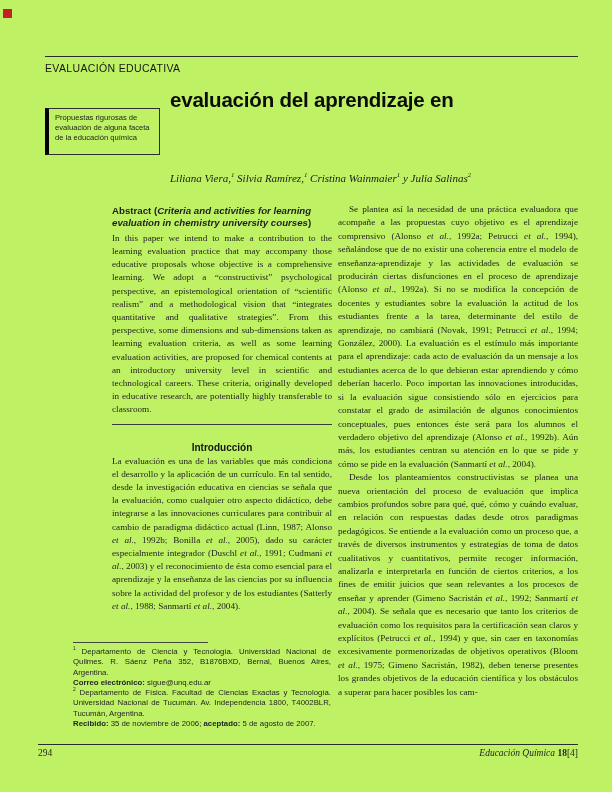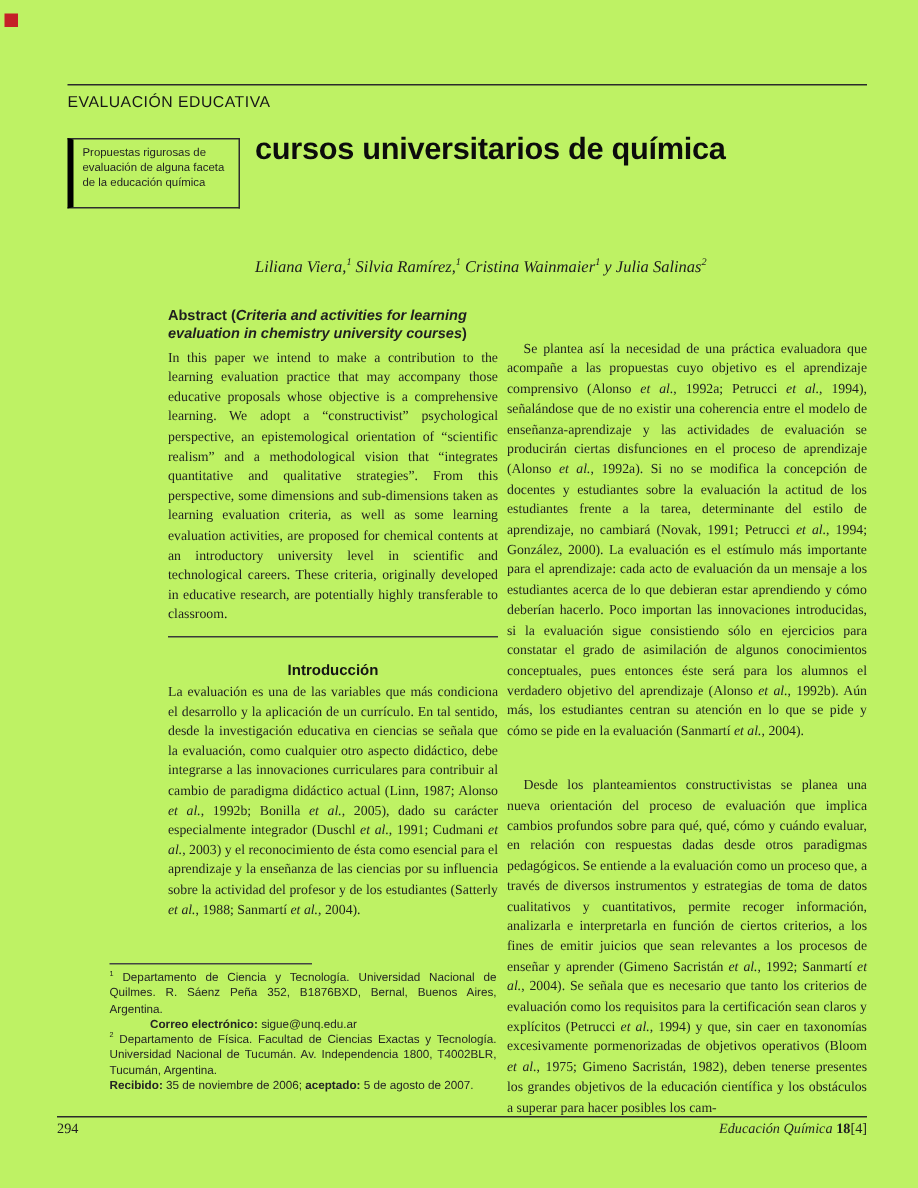--- a/index.html
+++ b/index.html
@@ -2,37 +2,37 @@
 <html><head>
 <meta charset="utf-8">
 <style>
   html,body{margin:0;padding:0;background:#fff;}
   .page{position:relative;width:612px;height:792px;background:#bef264;overflow:hidden;
         font-family:"Liberation Serif",serif;color:#1f1f1f;}
   .red-dot{position:absolute;left:3px;top:9px;width:9px;height:9px;background:#c42127;}
   .head-rule{position:absolute;left:45px;top:56px;width:533px;border-top:1.4px solid #2b2b2b;}
   .kicker{position:absolute;left:45px;top:62px;font-family:"Liberation Sans",sans-serif;
           font-size:10.5px;letter-spacing:.35px;color:#161616;}
-  .margin-box{position:absolute;left:45px;top:92px;width:99px;min-height:36px;
+  .margin-box{position:absolute;left:45px;top:108px;width:99px;min-height:36px;
           border:1px solid #2e2e2e;border-left:4.5px solid #000;
           padding:4px 5px 5px 6px;font-family:"Liberation Sans",sans-serif;
           font-size:7.6px;line-height:9.9px;color:#222;}
   .title{position:absolute;left:170px;top:88px;width:408px;margin:0;
          font-family:"Liberation Sans",sans-serif;font-weight:bold;color:#0c0c0c;
          font-size:20.5px;line-height:23.5px;letter-spacing:-.2px;}
   .authors{position:absolute;left:170px;top:172px;width:400px;
            font-style:italic;font-size:11px;color:#1c1c1c;}
   .authors sup,.footnotes sup{font-size:.62em;line-height:0;}
   .col{position:absolute;text-align:justify;}
   .col-left{left:112px;top:205px;width:220px;}
   .col-right{left:338px;top:203px;width:240px;}
   .abs-heading{font-family:"Liberation Sans",sans-serif;font-weight:bold;
                font-size:9.7px;line-height:12.4px;margin-bottom:2px;text-align:left;}
   .body-text,.abs-body{font-size:9.2px;line-height:13.2px;margin:0;}
-  .col-right .body-text{line-height:13.4px;margin-top:23px;}
+  .col-right .body-text{line-height:13.4px;}
   .indent{text-indent:11px;}
   .col-divider{border-top:1px solid #3a3a3a;margin-top:7px;}
   .sec-heading{font-family:"Liberation Sans",sans-serif;font-weight:bold;
                font-size:10px;margin:17px 0 2px 0;text-align:center;color:#141414;}
   .fn-sep{position:absolute;left:73px;top:642px;width:135px;border-top:1px solid #444;}
   .footnotes{position:absolute;left:73px;top:647px;width:258px;
              font-family:"Liberation Sans",sans-serif;font-size:7.8px;
              line-height:10.3px;text-align:justify;color:#242424;}
   .footnotes p{margin:0;}
   .foot-rule{position:absolute;left:38px;top:744px;width:540px;border-top:1.2px solid #2b2b2b;}
@@ -47,42 +47,42 @@
   <div class="red-dot"></div>
 
   <div class="head-rule"></div>
   <div class="kicker">EVALUACIÓN EDUCATIVA</div>
 
   <div class="margin-box">
     <span>Propuestas rigurosas de evaluación de alguna faceta de la educación química</span>
   </div>
 
   <h1 class="title">
-    <div class="title-line">cursos universitarios de química</div>
+    <div class="title-line">evaluación del aprendizaje en</div>
   </h1>
 
   <div class="authors"><span>Liliana Viera,</span><sup>1</sup><span> Silvia Ramírez,</span><sup>1</sup><span> Cristina Wainmaier</span><sup>1</sup><span> y Julia Salinas</span><sup>2</sup></div>
 
   <div class="col col-left">
     <div class="abs-heading"><span>Abstract (</span><span style="font-style: italic;">Criteria and activities for learning evaluation in chemistry university courses</span><span>)</span></div>
     <p class="abs-body">In this paper we intend to make a contribution to the learning evaluation practice that may accompany those educative proposals whose objective is a comprehensive learning. We adopt a “constructivist” psychological perspective, an epistemological orientation of “scientific realism” and a methodological vision that “integrates quantitative and qualitative strategies”. From this perspective, some dimensions and sub-dimensions taken as learning evaluation criteria, as well as some learning evaluation activities, are proposed for chemical contents at an introductory university level in scientific and technological careers. These criteria, originally developed in educative research, are potentially highly transferable to classroom.</p>
     <div class="col-divider"></div>
     <h2 class="sec-heading">Introducción</h2>
     <p class="body-text"><span>La evaluación es una de las variables que más condiciona el desarrollo y la aplicación de un currículo. En tal sentido, desde la investigación educativa en ciencias se señala que la evaluación, como cualquier otro aspecto didáctico, debe integrarse a las innovaciones curriculares para contribuir al cambio de paradigma didáctico actual (Linn, 1987; Alonso </span><span style="font-style: italic;">et al.</span><span>, 1992b; Bonilla </span><span style="font-style: italic;">et al.</span><span>, 2005), dado su carácter especialmente integrador (Duschl </span><span style="font-style: italic;">et al.</span><span>, 1991; Cudmani </span><span style="font-style: italic;">et al.</span><span>, 2003) y el reconocimiento de ésta como esencial para el aprendizaje y la enseñanza de las ciencias por su influencia sobre la actividad del profesor y de los estudiantes (Satterly </span><span style="font-style: italic;">et al.</span><span>, 1988; Sanmartí </span><span style="font-style: italic;">et al.</span><span>, 2004).</span></p>
   </div>
 
   <div class="col col-right">
     <p class="body-text indent"><span>Se plantea así la necesidad de una práctica evaluadora que acompañe a las propuestas cuyo objetivo es el aprendizaje comprensivo (Alonso </span><span style="font-style: italic;">et al.</span><span>, 1992a; Petrucci </span><span style="font-style: italic;">et al.</span><span>, 1994), señalándose que de no existir una coherencia entre el modelo de enseñanza-aprendizaje y las actividades de evaluación se producirán ciertas disfunciones en el proceso de aprendizaje (Alonso </span><span style="font-style: italic;">et al.</span><span>, 1992a). Si no se modifica la concepción de docentes y estudiantes sobre la evaluación la actitud de los estudiantes frente a la tarea, determinante del estilo de aprendizaje, no cambiará (Novak, 1991; Petrucci </span><span style="font-style: italic;">et al.</span><span>, 1994; González, 2000). La evaluación es el estímulo más importante para el aprendizaje: cada acto de evaluación da un mensaje a los estudiantes acerca de lo que debieran estar aprendiendo y cómo deberían hacerlo. Poco importan las innovaciones introducidas, si la evaluación sigue consistiendo sólo en ejercicios para constatar el grado de asimilación de algunos conocimientos conceptuales, pues entonces éste será para los alumnos el verdadero objetivo del aprendizaje (Alonso </span><span style="font-style: italic;">et al.</span><span>, 1992b). Aún más, los estudiantes centran su atención en lo que se pide y cómo se pide en la evaluación (Sanmartí </span><span style="font-style: italic;">et al.</span><span>, 2004).</span></p>
     <p class="body-text indent"><span>Desde los planteamientos constructivistas se planea una nueva orientación del proceso de evaluación que implica cambios profundos sobre para qué, qué, cómo y cuándo evaluar, en relación con respuestas dadas desde otros paradigmas pedagógicos. Se entiende a la evaluación como un proceso que, a través de diversos instrumentos y estrategias de toma de datos cualitativos y cuantitativos, permite recoger información, analizarla e interpretarla en función de ciertos criterios, a los fines de emitir juicios que sean relevantes a los procesos de enseñar y aprender (Gimeno Sacristán </span><span style="font-style: italic;">et al.</span><span>, 1992; Sanmartí </span><span style="font-style: italic;">et al.</span><span>, 2004). Se señala que es necesario que tanto los criterios de evaluación como los requisitos para la certificación sean claros y explícitos (Petrucci </span><span style="font-style: italic;">et al.</span><span>, 1994) y que, sin caer en taxonomías excesivamente pormenorizadas de objetivos operativos (Bloom </span><span style="font-style: italic;">et al.</span><span>, 1975; Gimeno Sacristán, 1982), deben tenerse presentes los grandes objetivos de la educación científica y los obstáculos a superar para hacer posibles los cam-</span></p>
   </div>
 
   <div class="fn-sep"></div>
   <div class="footnotes">
     <p><sup>1</sup><span> Departamento de Ciencia y Tecnología. Universidad Nacional de Quilmes. R. Sáenz Peña 352, B1876BXD, Bernal, Buenos Aires, Argentina.</span></p>
-    <p><span style="font-weight: bold; margin-left: 27px;">Correo electrónico:</span><span> sigue@unq.edu.ar</span></p>
+    <p><span style="font-weight: bold;">Correo electrónico:</span><span> sigue@unq.edu.ar</span></p>
     <p><sup>2</sup><span> Departamento de Física. Facultad de Ciencias Exactas y Tecnología. Universidad Nacional de Tucumán. Av. Independencia 1800, T4002BLR, Tucumán, Argentina.</span></p>
     <p><span style="font-weight: bold;">Recibido:</span><span> 35 de noviembre de 2006; </span><span style="font-weight: bold;">aceptado:</span><span> 5 de agosto de 2007.</span></p>
   </div>
 
   <div class="foot-rule"></div>
   <div class="page-number">294</div>
   <div class="journal-ref"><span style="font-style: italic;">Educación Química </span><span style="font-weight: bold;">18</span><span>[4]</span></div>
 
 </div>
 

